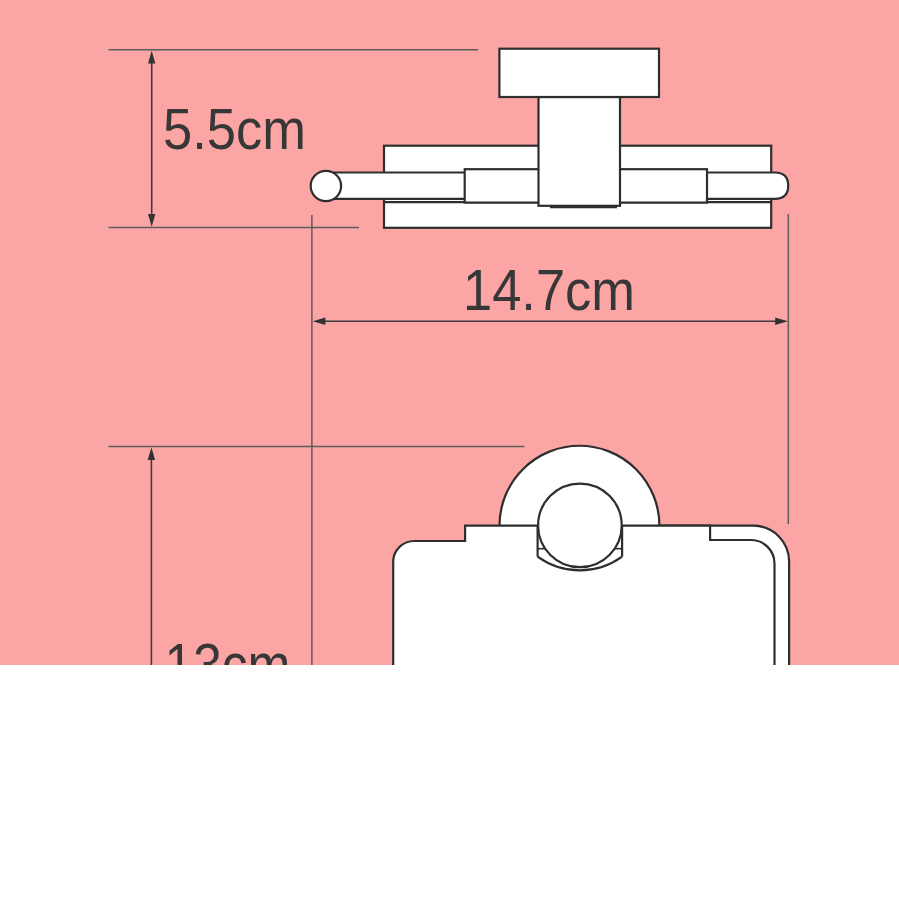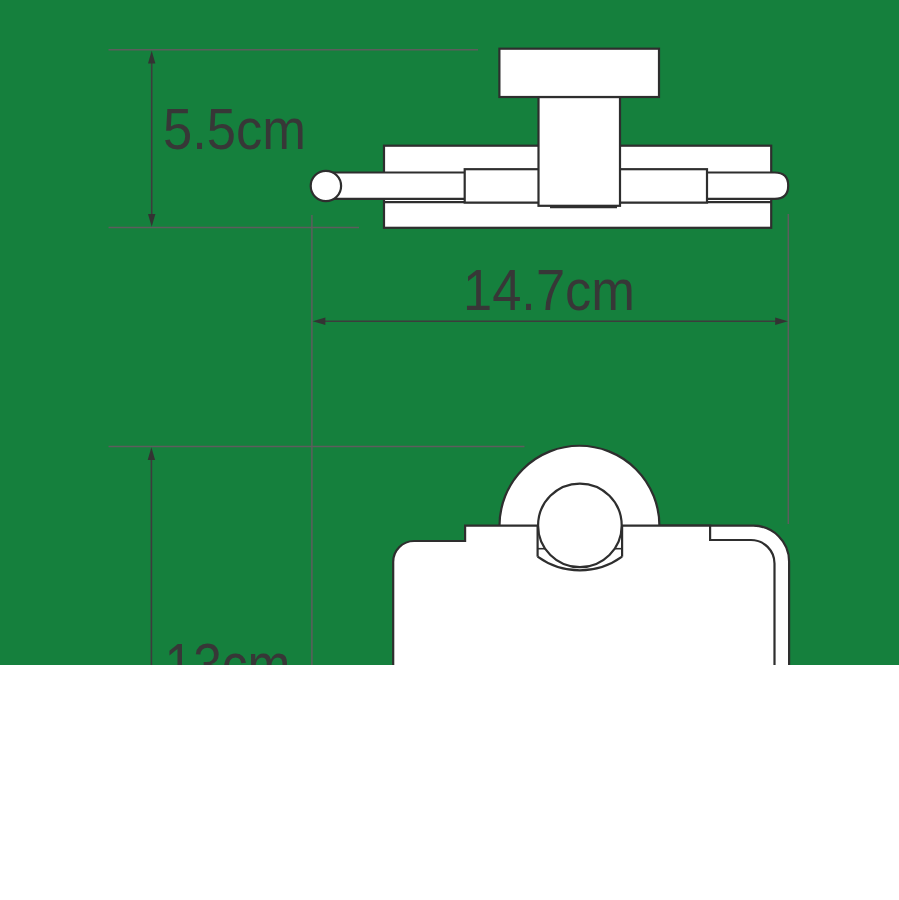--- a/index.html
+++ b/index.html
@@ -1,16 +1,16 @@
 <!DOCTYPE html>
 <html><head>
 <meta charset="utf-8">
 <style>
   html,body{margin:0;padding:0;background:#ffffff;}
-  .page{width:899px;height:665px;position:relative;overflow:hidden;background:#15803d;text-decoration:underline;}
+  .page{width:899px;height:665px;position:relative;overflow:hidden;background:#fca5a5;text-decoration:underline;}
   svg{position:absolute;top:0;left:0;}
   text{font-family:"Liberation Sans", sans-serif;fill:#373737;}
 </style>
 </head>
 <body>
 <div class="page">
 <svg width="899" height="900" viewBox="0 0 899 900">
   <g fill="none" stroke-linecap="butt">
 
     <line x1="108.5" y1="49.8" x2="478" y2="49.8" stroke="#5d5d5d" stroke-width="1.5"></line>

